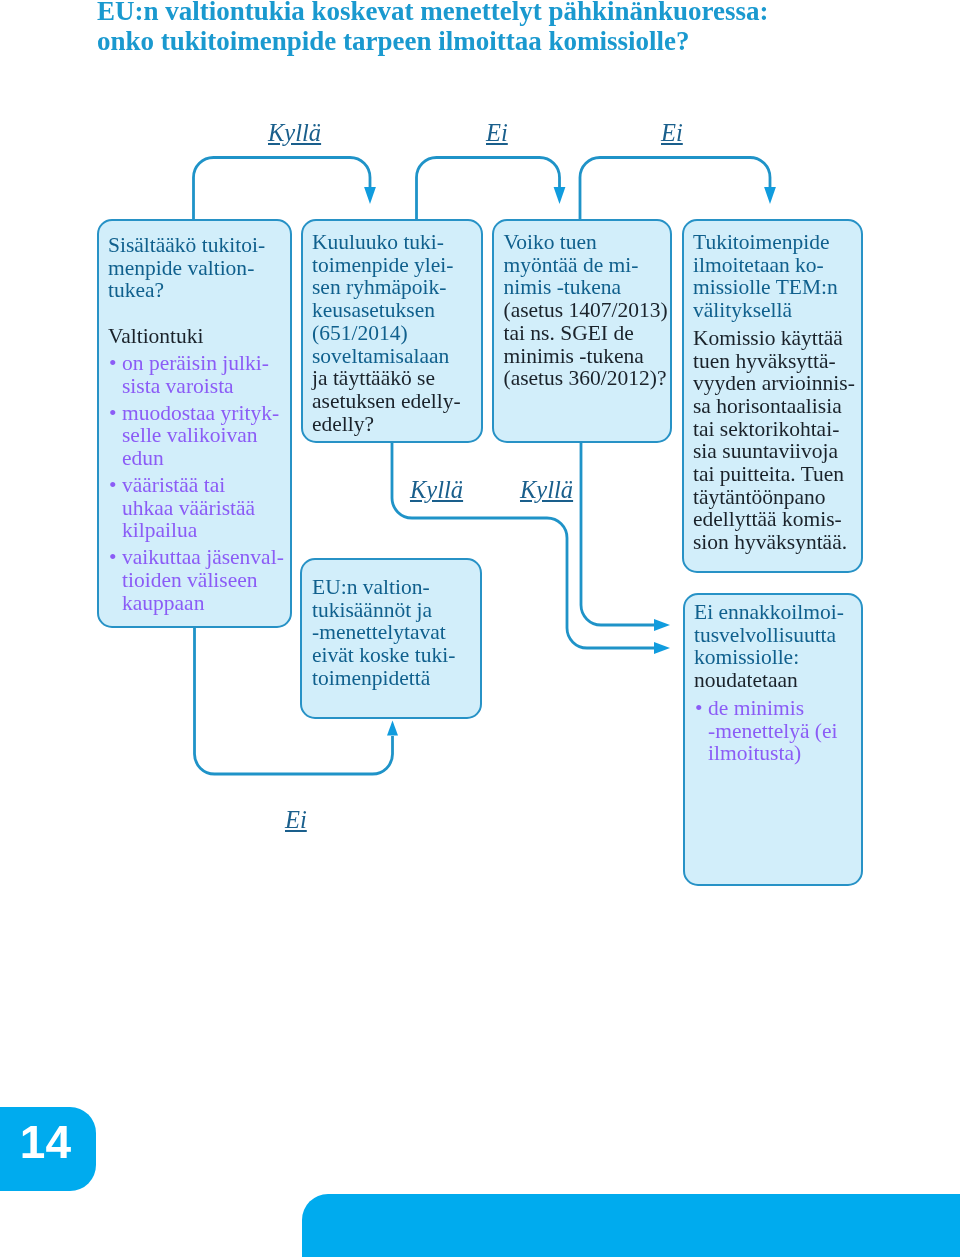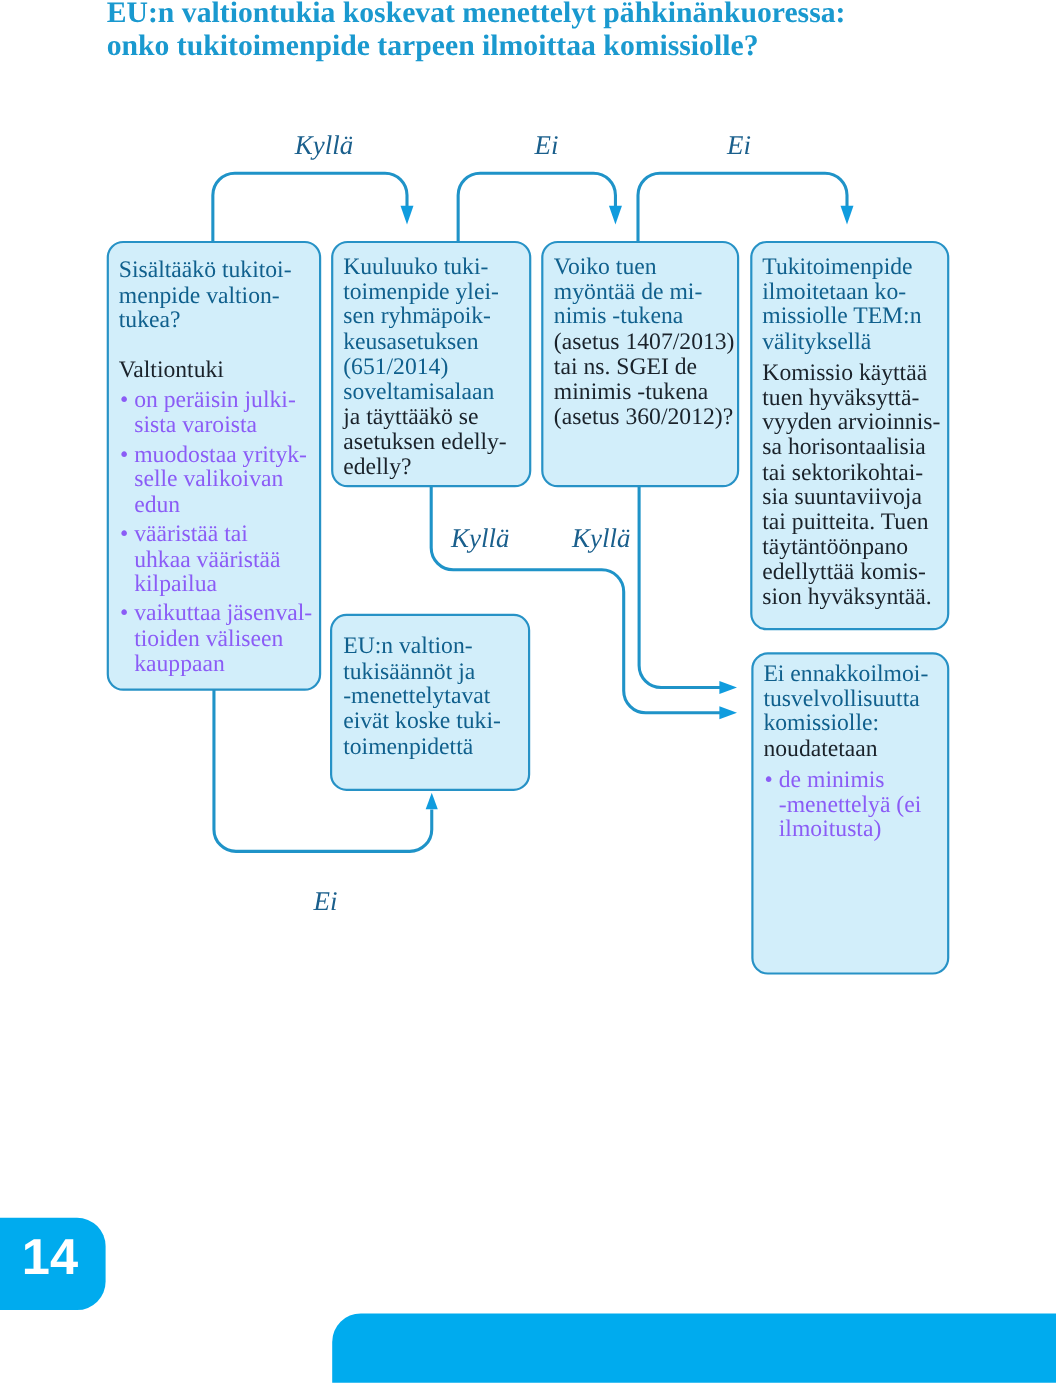--- a/index.html
+++ b/index.html
@@ -18,21 +18,21 @@
 
   .boxtext{position:absolute;font-size:21.5px;line-height:22.7px;hyphens:manual;}
   .hd{font-weight:normal;color:#10608D;}
   .bd{color:#1A222A;}
 
   ul.bl{list-style:none;margin:0;padding:0;}
   ul.bl li{position:relative;padding-left:14px;margin-top:4.3px;color:#8b5cf6;}
   ul.bl li:before{content:"\2022";position:absolute;left:1px;top:0;}
 
   .lbl{position:absolute;font-style:italic;font-size:24.5px;line-height:24.5px;
-       color:#1A5F8C;white-space:nowrap;}
+       color:#1A5F8C;white-space:nowrap;text-decoration:underline;}
 
   .exwrap{position:absolute;left:193px;top:846.5px;width:309px;font-size:21.5px;
           line-height:21.4px;color:#1A222A;hyphens:manual;}
   .exwrap ul.bl li{margin-top:4.3px;padding-left:14px;}
 
   .pagenum{position:absolute;left:-40px;top:1107px;width:136px;height:84px;
       background:#00ABEE;border-radius:26px;color:#fff;
       font-family:"Liberation Sans",sans-serif;font-weight:bold;font-size:46px;
       line-height:71px;text-align:right;padding-right:25px;box-sizing:border-box;}
   .footbar{position:absolute;left:302px;top:1194px;width:700px;height:90px;

